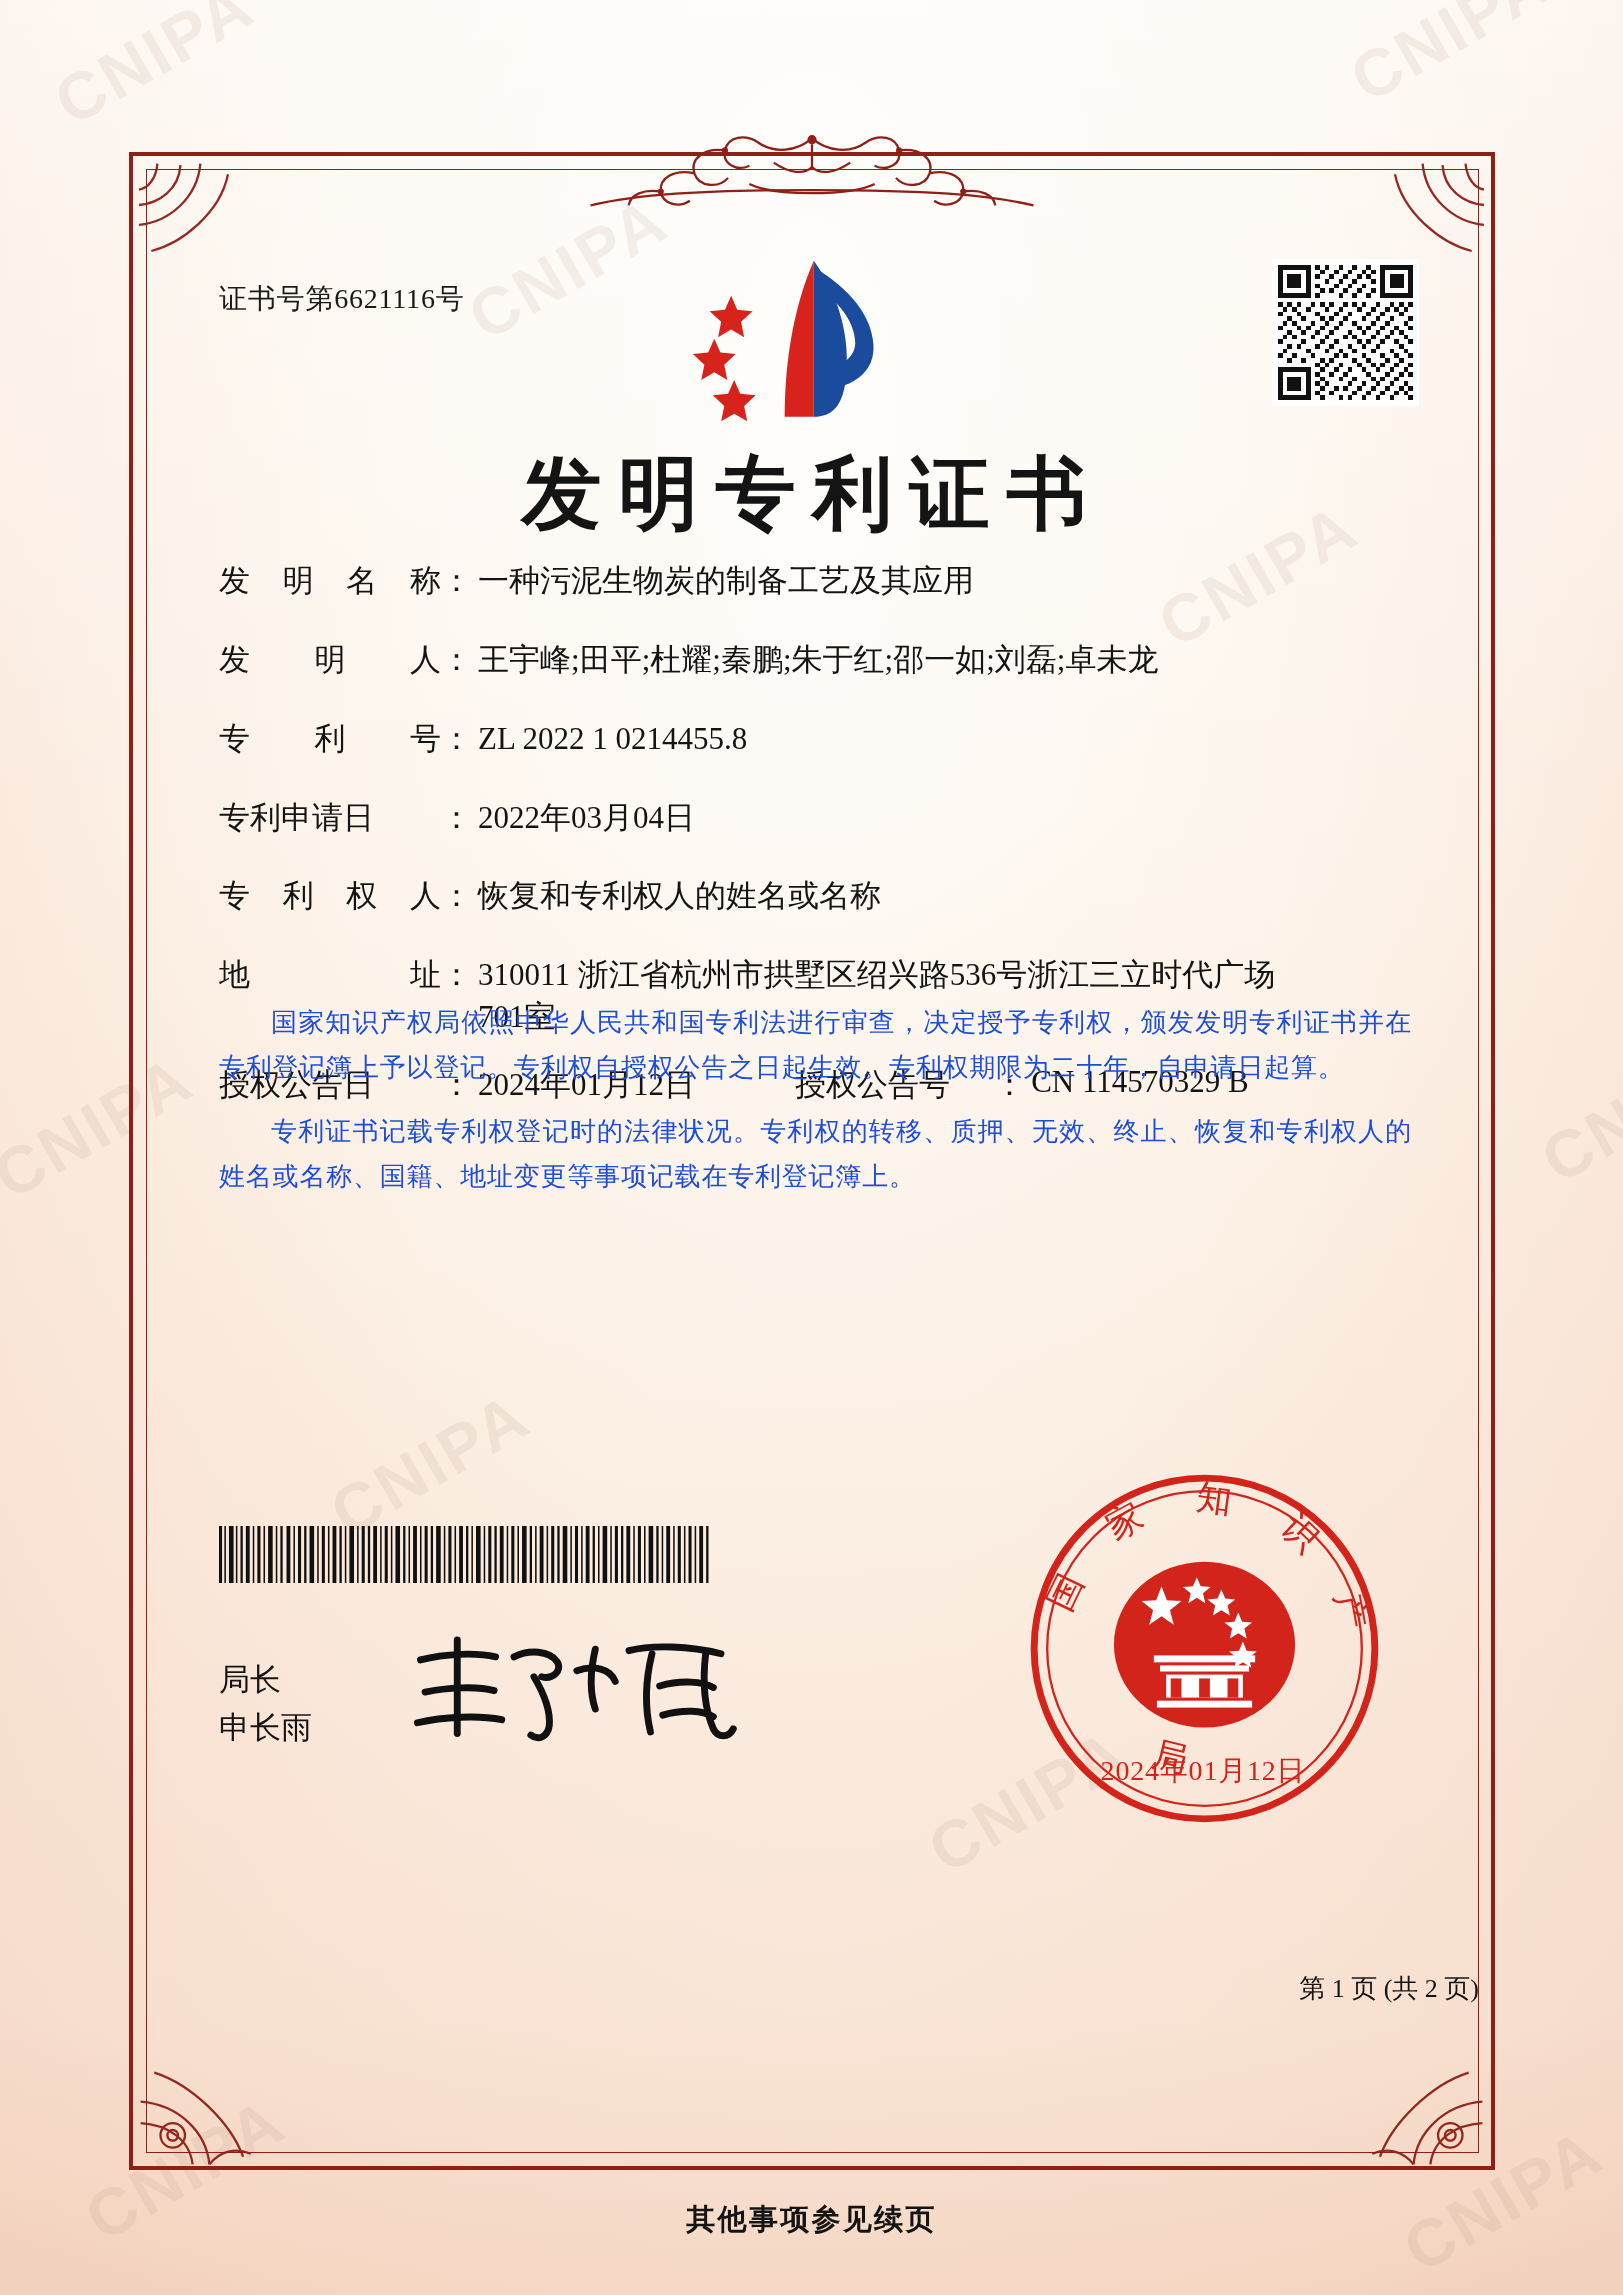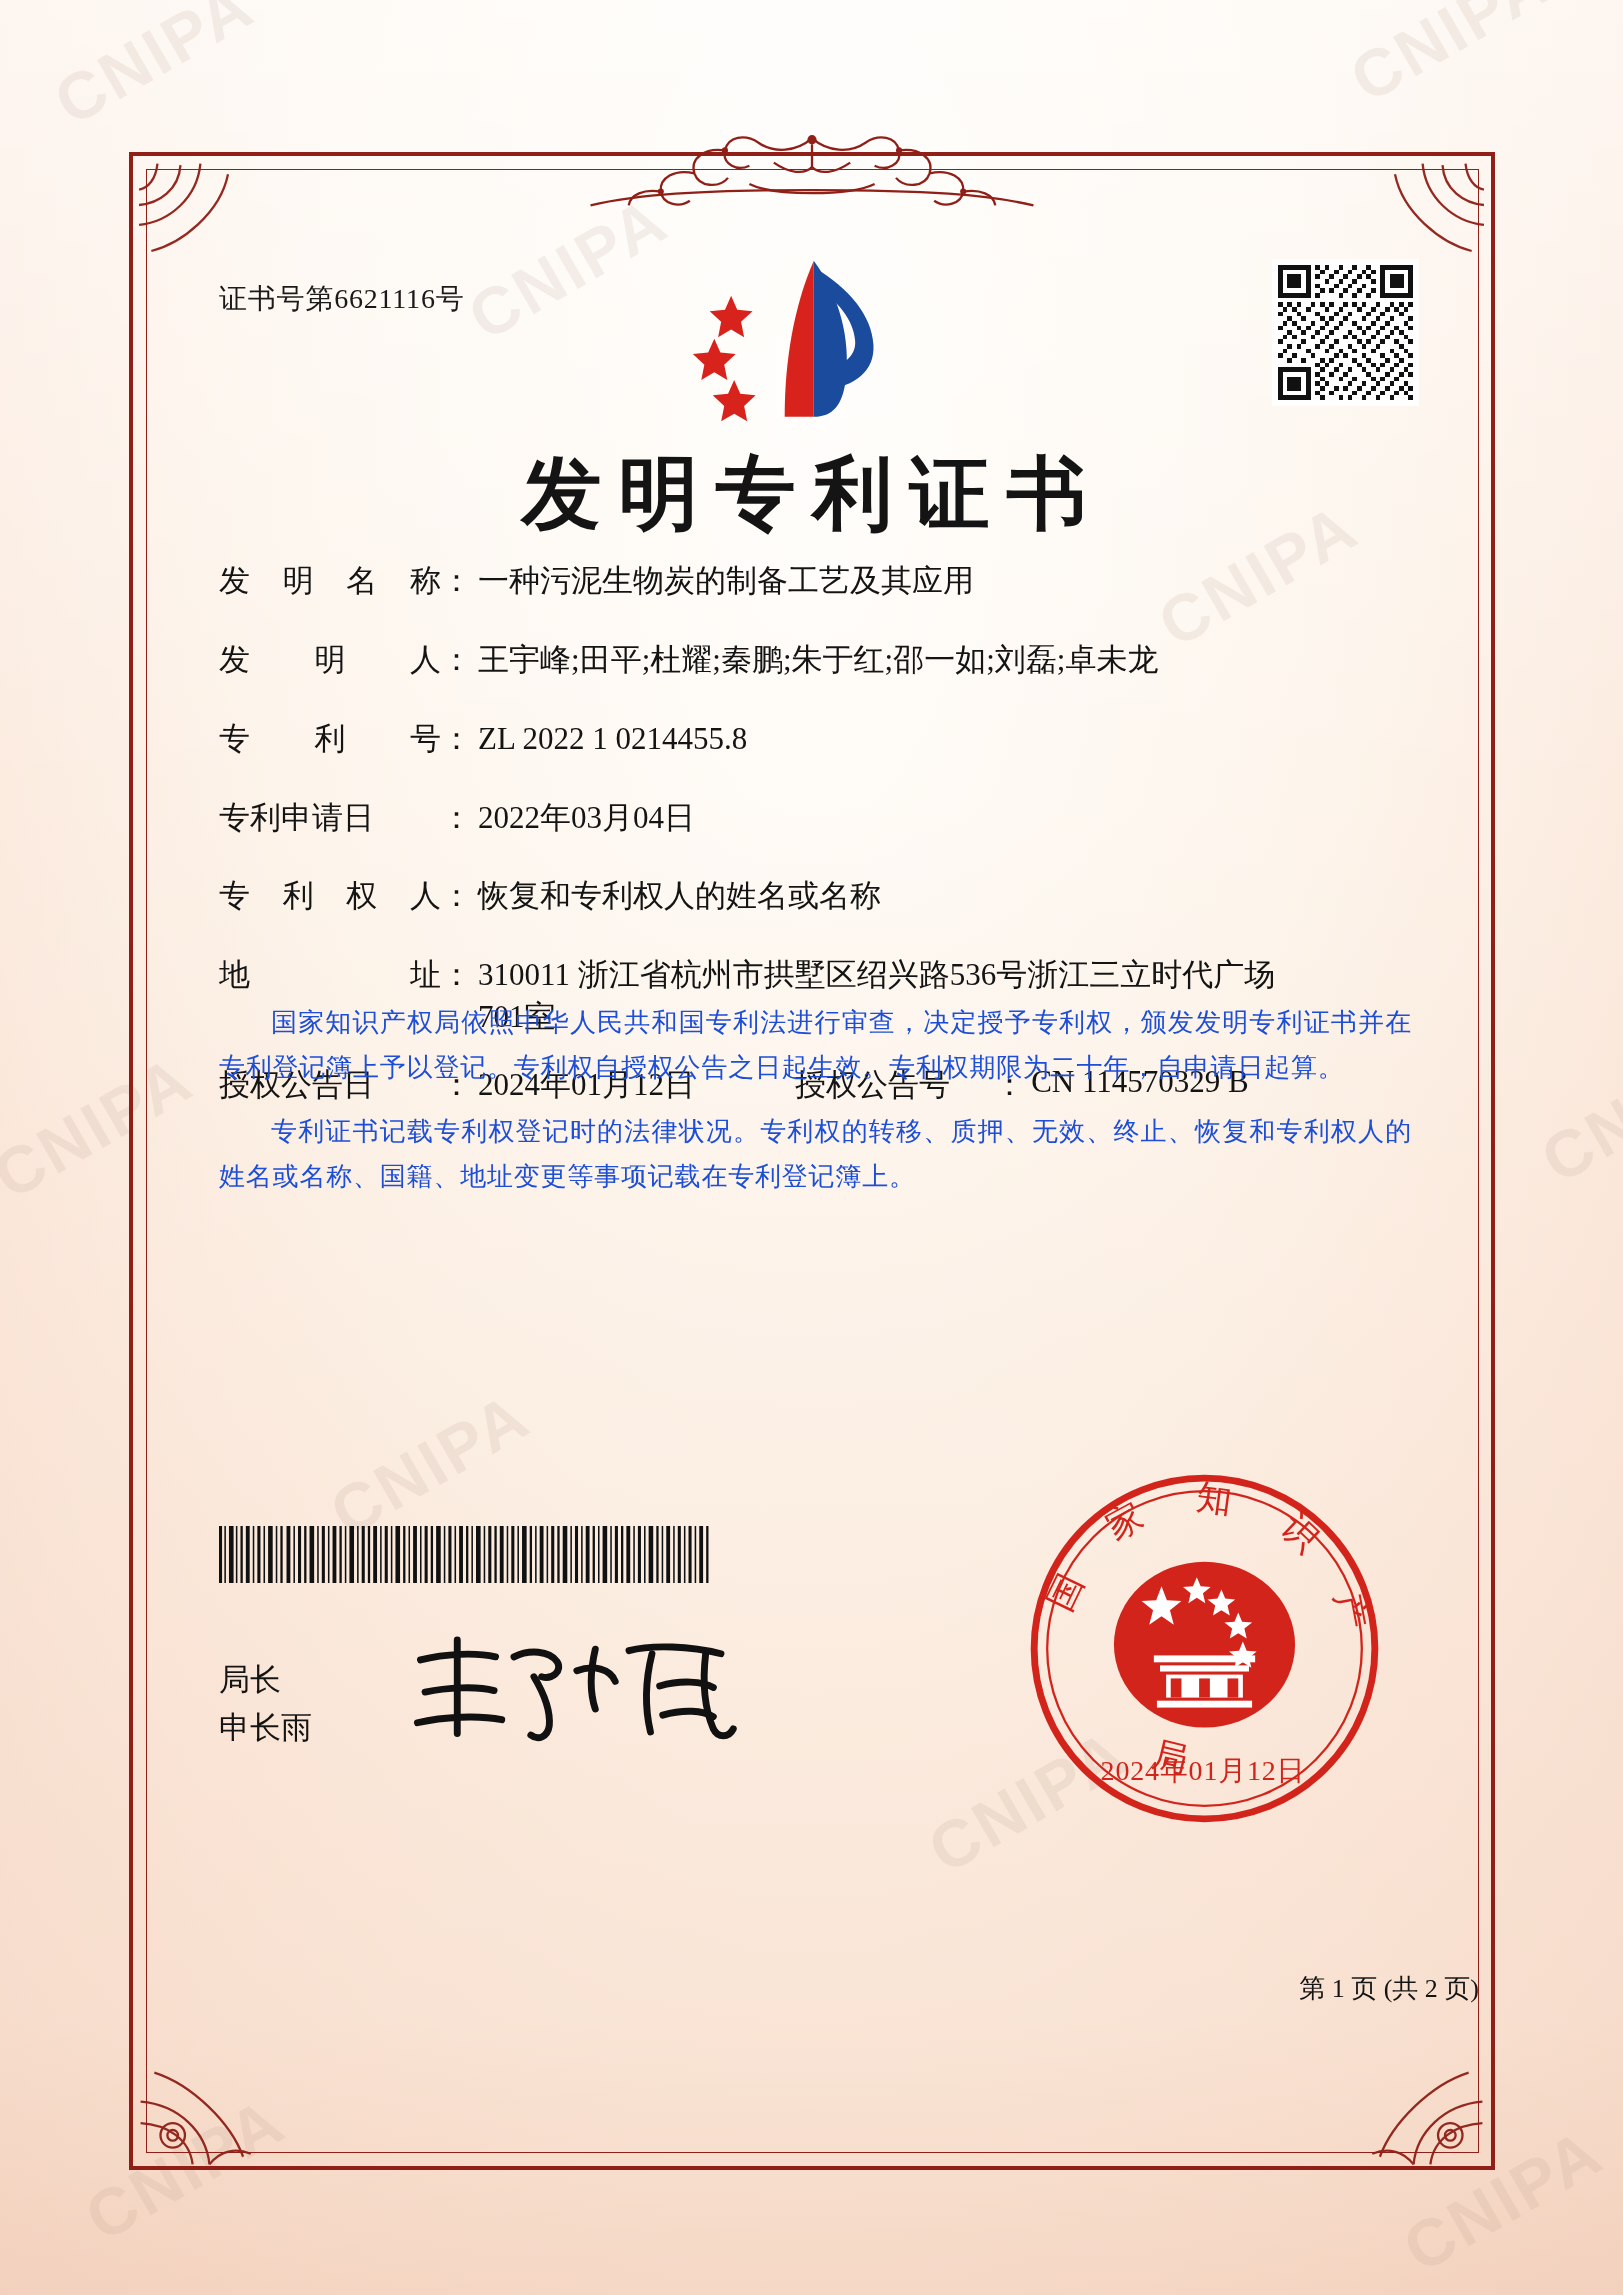--- a/index.html
+++ b/index.html
@@ -800,14 +800,15 @@
           <rect x="-7" y="54" width="14" height="25" fill="#d3241b"></rect>
           <rect x="30" y="54" width="14" height="25" fill="#d3241b"></rect>
         </g>
       </g>
     </svg>
     <div class="seal-date">2024年01月12日</div>
 
     <div class="page-num">第 1 页 (共 2 页)</div>
   </div>
 
+  <div class="footer-note">其他事项参见续页</div>
 </div>
 
 
 </body></html>

